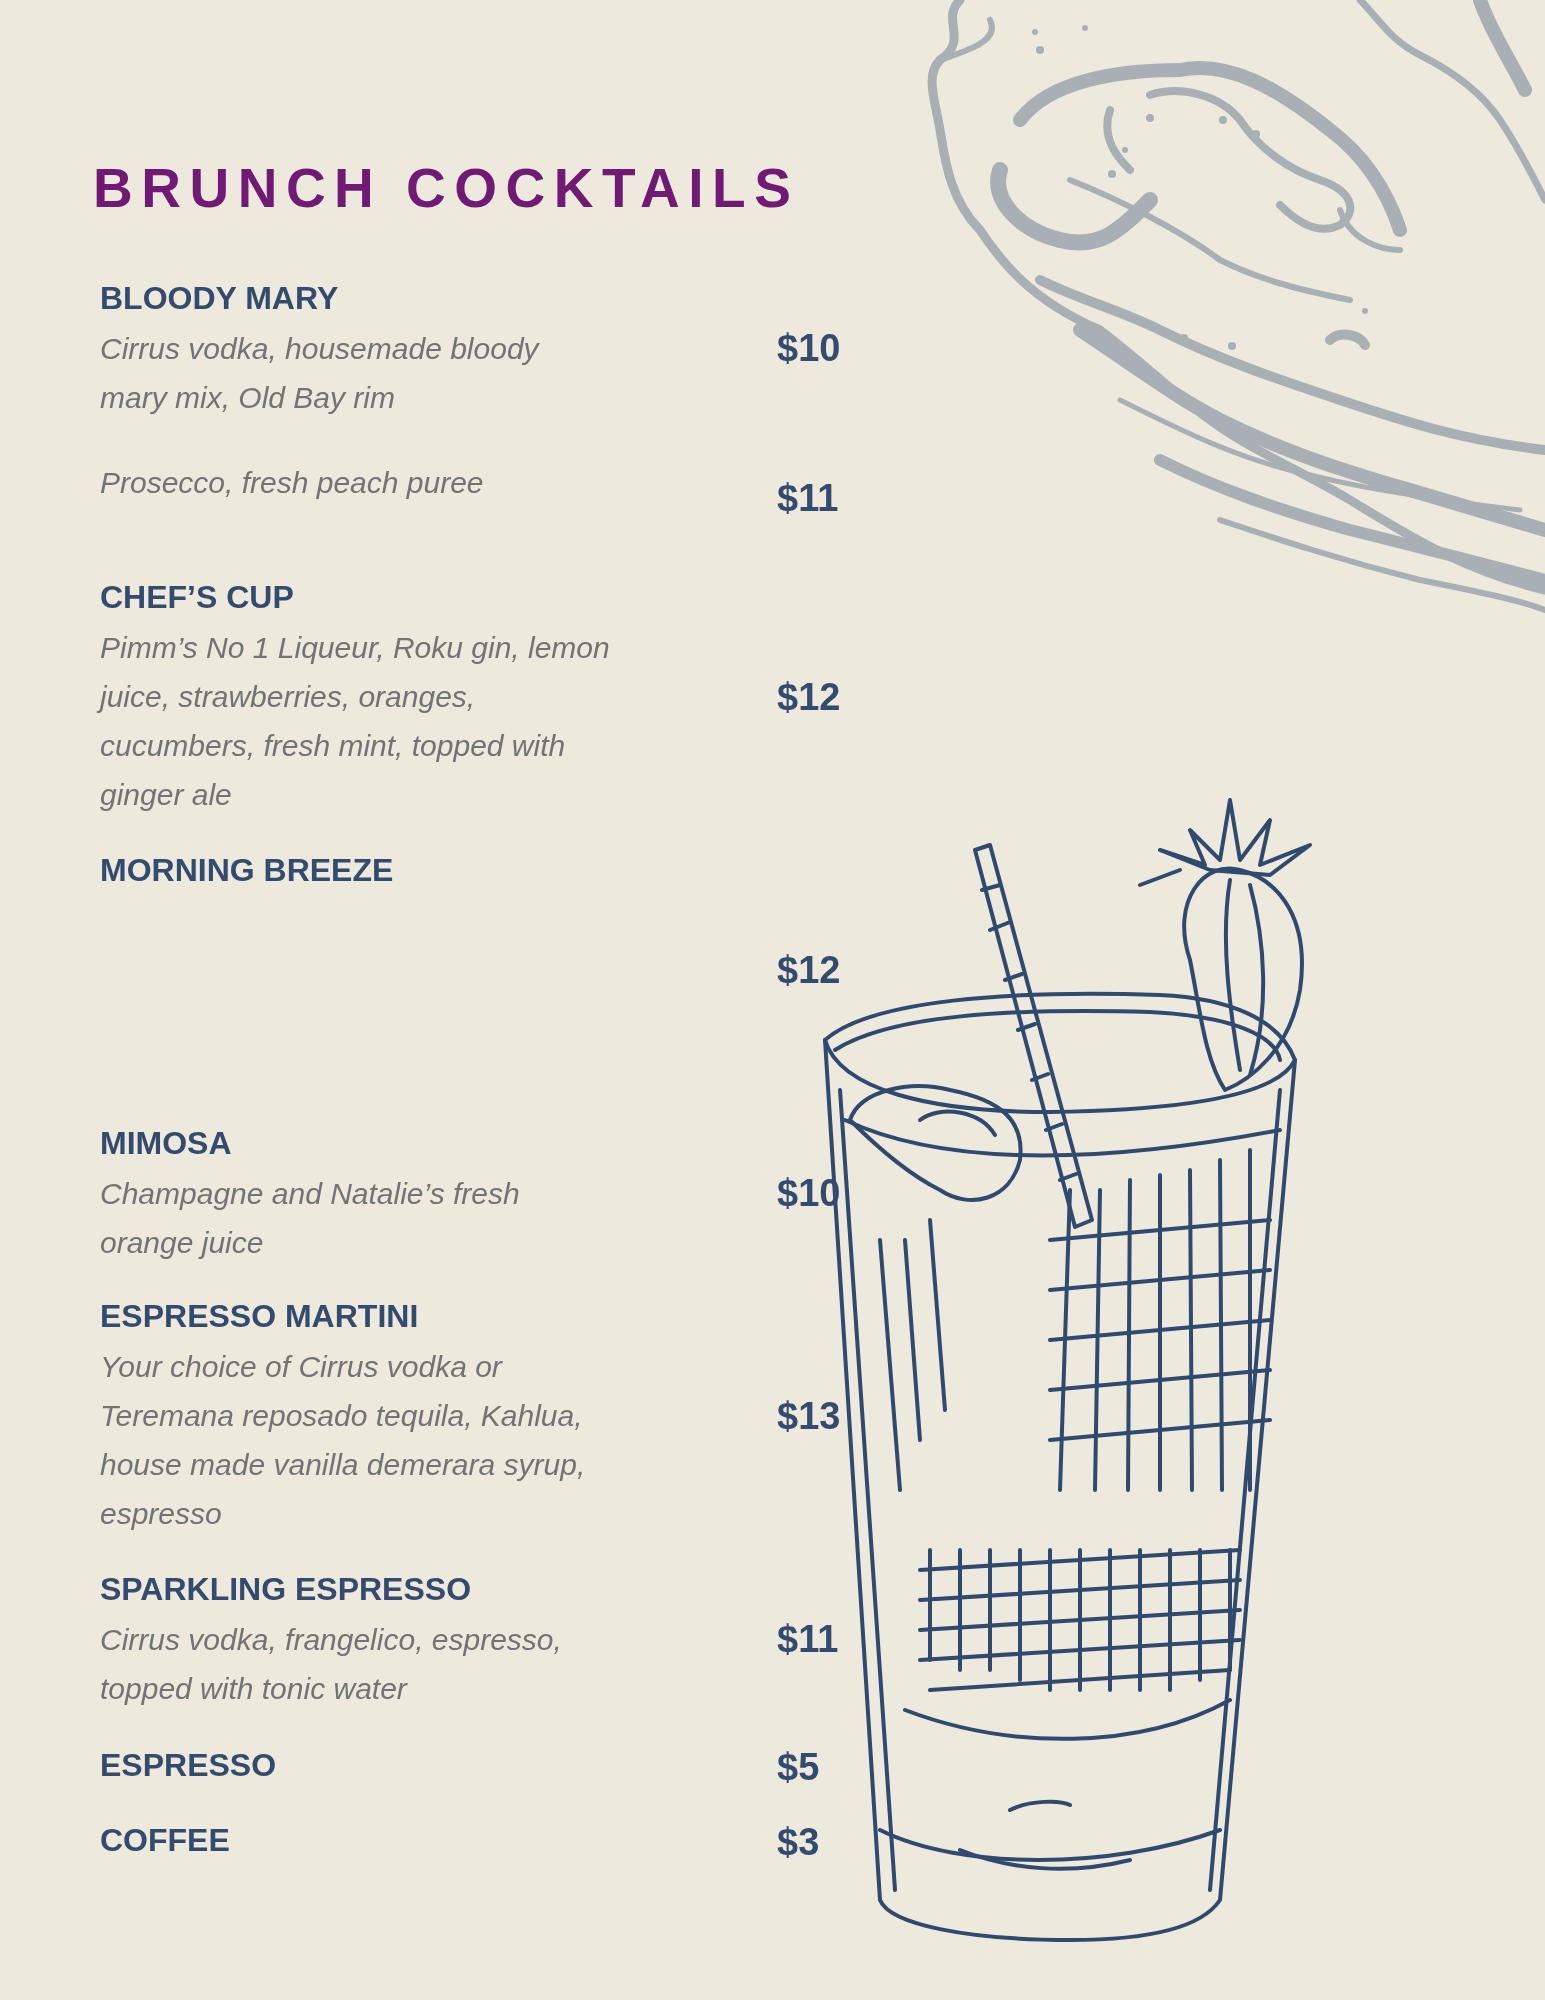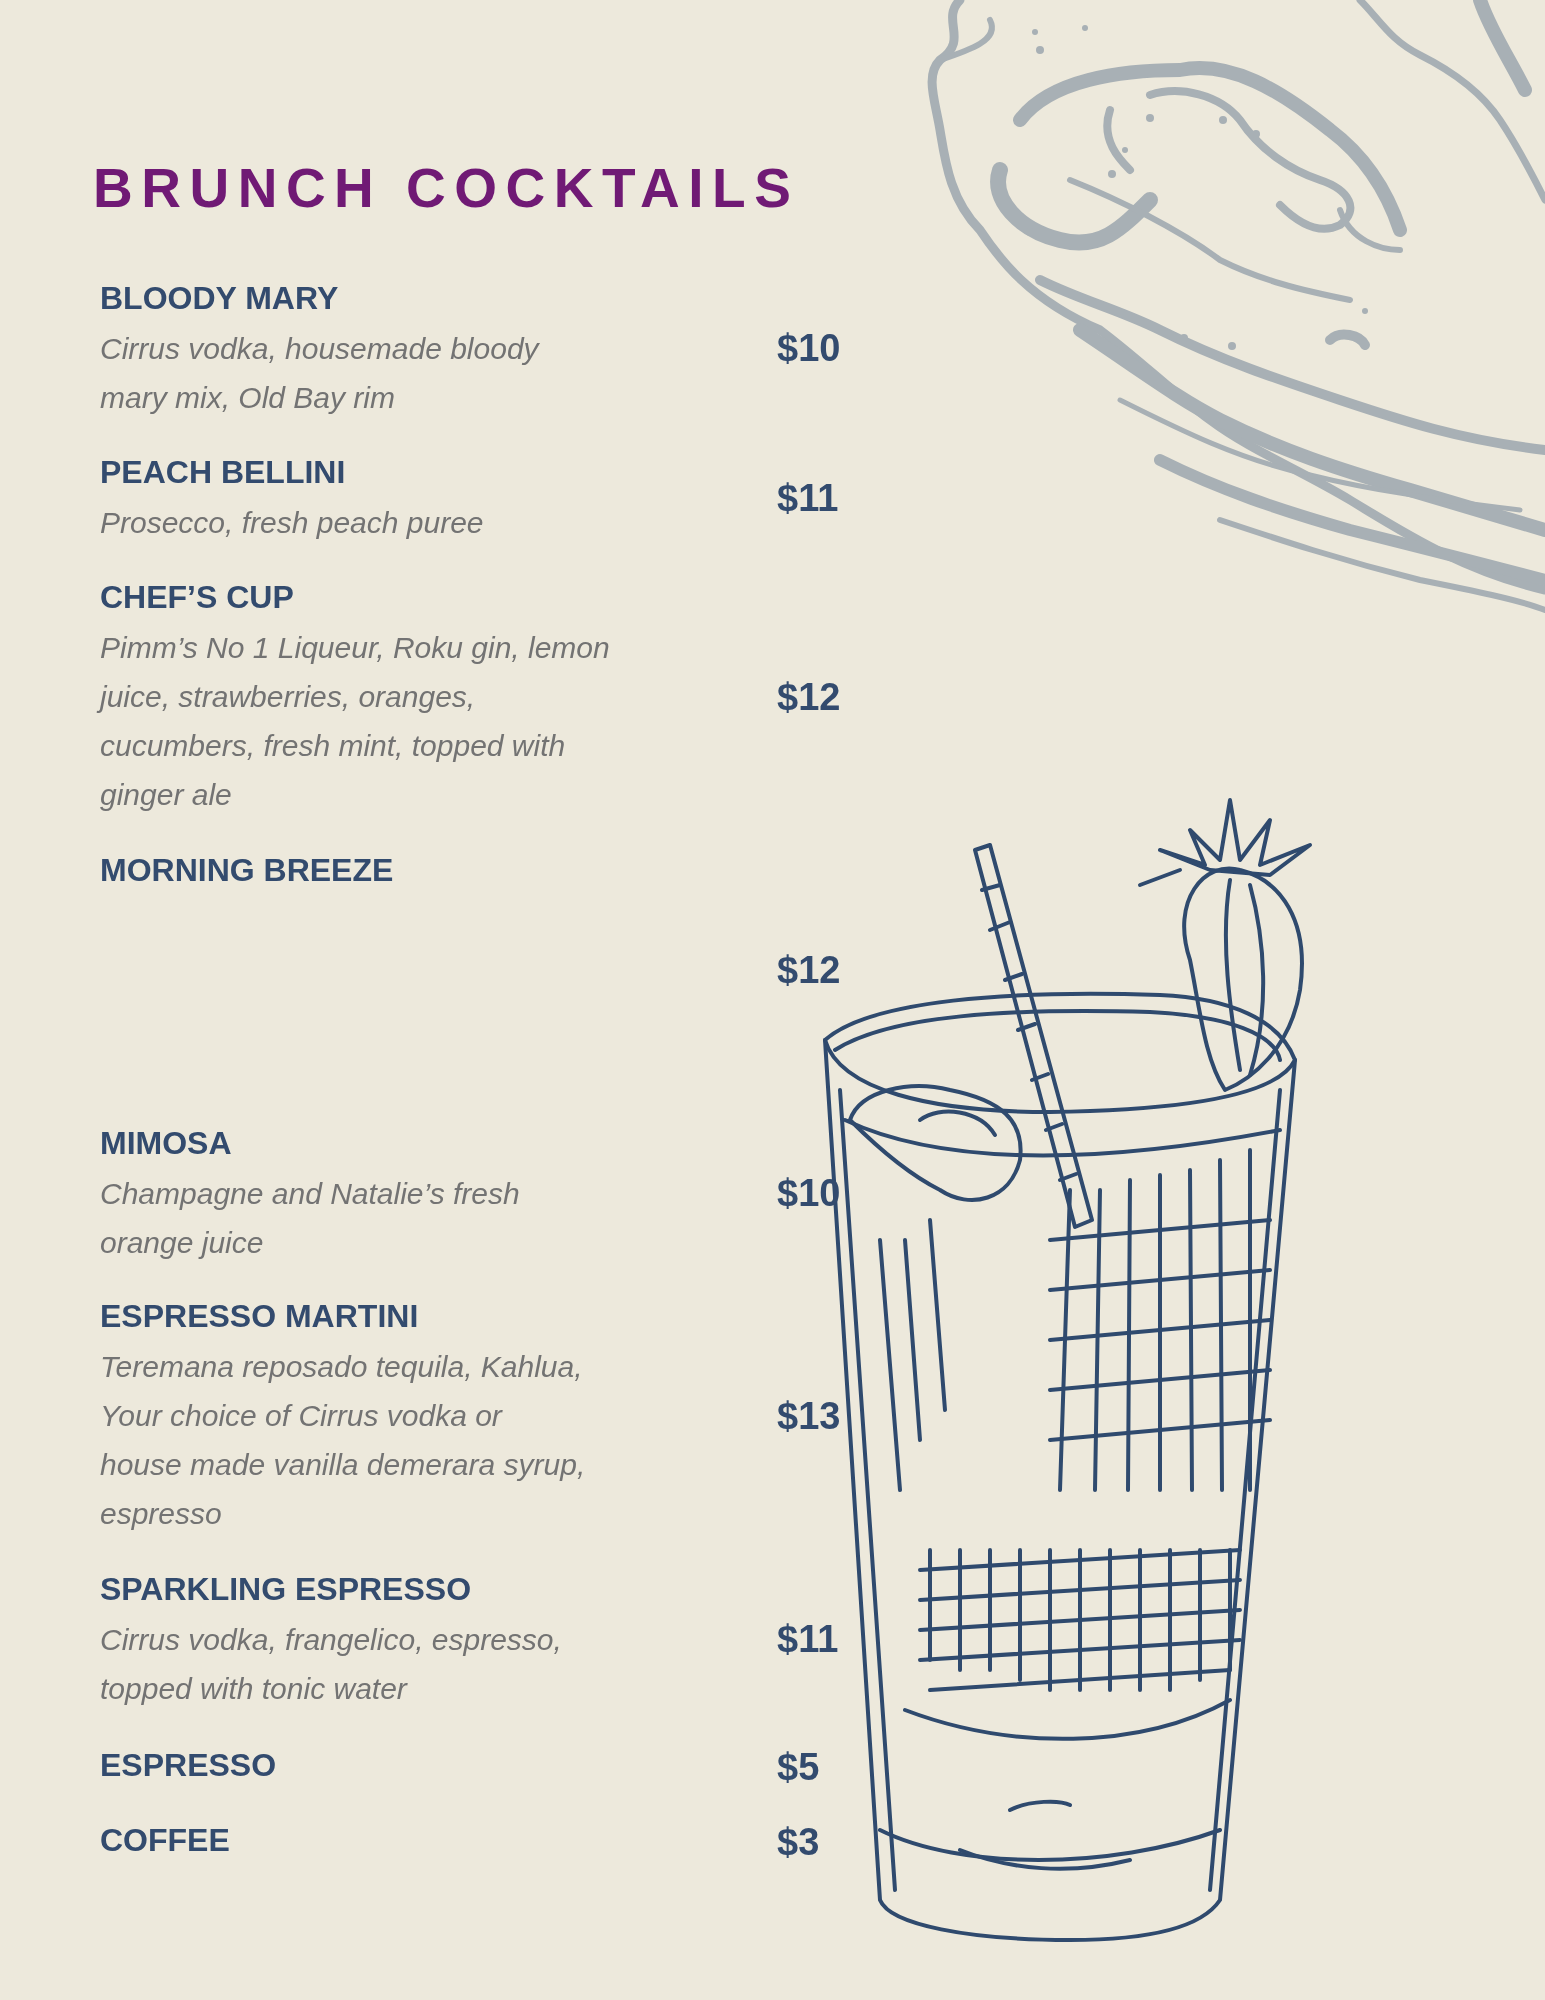--- a/index.html
+++ b/index.html
@@ -107,21 +107,20 @@
 <div class="item" style="top:278px;">
   <div class="item-name">BLOODY MARY</div>
   <div class="item-desc">
     <span>Cirrus vodka, housemade bloody</span>
     <span>mary mix, Old Bay rim</span>
   </div>
   <div class="price" style="top:50px;">$10</div>
 </div>
 
 <div class="item" style="top:452px;">
-  <div class="item-name">PEACH BELLINI</div>
   <div class="item-desc">
     <span>Prosecco, fresh peach puree</span>
   </div>
   <div class="price" style="top:26px;">$11</div>
 </div>
 
 <div class="item" style="top:577px;">
   <div class="item-name">CHEF’S CUP</div>
   <div class="item-desc">
     <span>Pimm’s No 1 Liqueur, Roku gin, lemon</span>
@@ -142,22 +141,22 @@
   <div class="item-desc">
     <span>Champagne and Natalie’s fresh</span>
     <span>orange juice</span>
   </div>
   <div class="price" style="top:50px;">$10</div>
 </div>
 
 <div class="item" style="top:1296px;">
   <div class="item-name">ESPRESSO MARTINI</div>
   <div class="item-desc">
+    <span>Your choice of Cirrus vodka or</span>
     <span>Teremana reposado tequila, Kahlua,</span>
-    <span>Your choice of Cirrus vodka or</span>
     <span>house made vanilla demerara syrup,</span>
     <span>espresso</span>
   </div>
   <div class="price" style="top:100px;">$13</div>
 </div>
 
 <div class="item" style="top:1569px;">
   <div class="item-name">SPARKLING ESPRESSO</div>
   <div class="item-desc">
     <span>Cirrus vodka, frangelico, espresso,</span>

